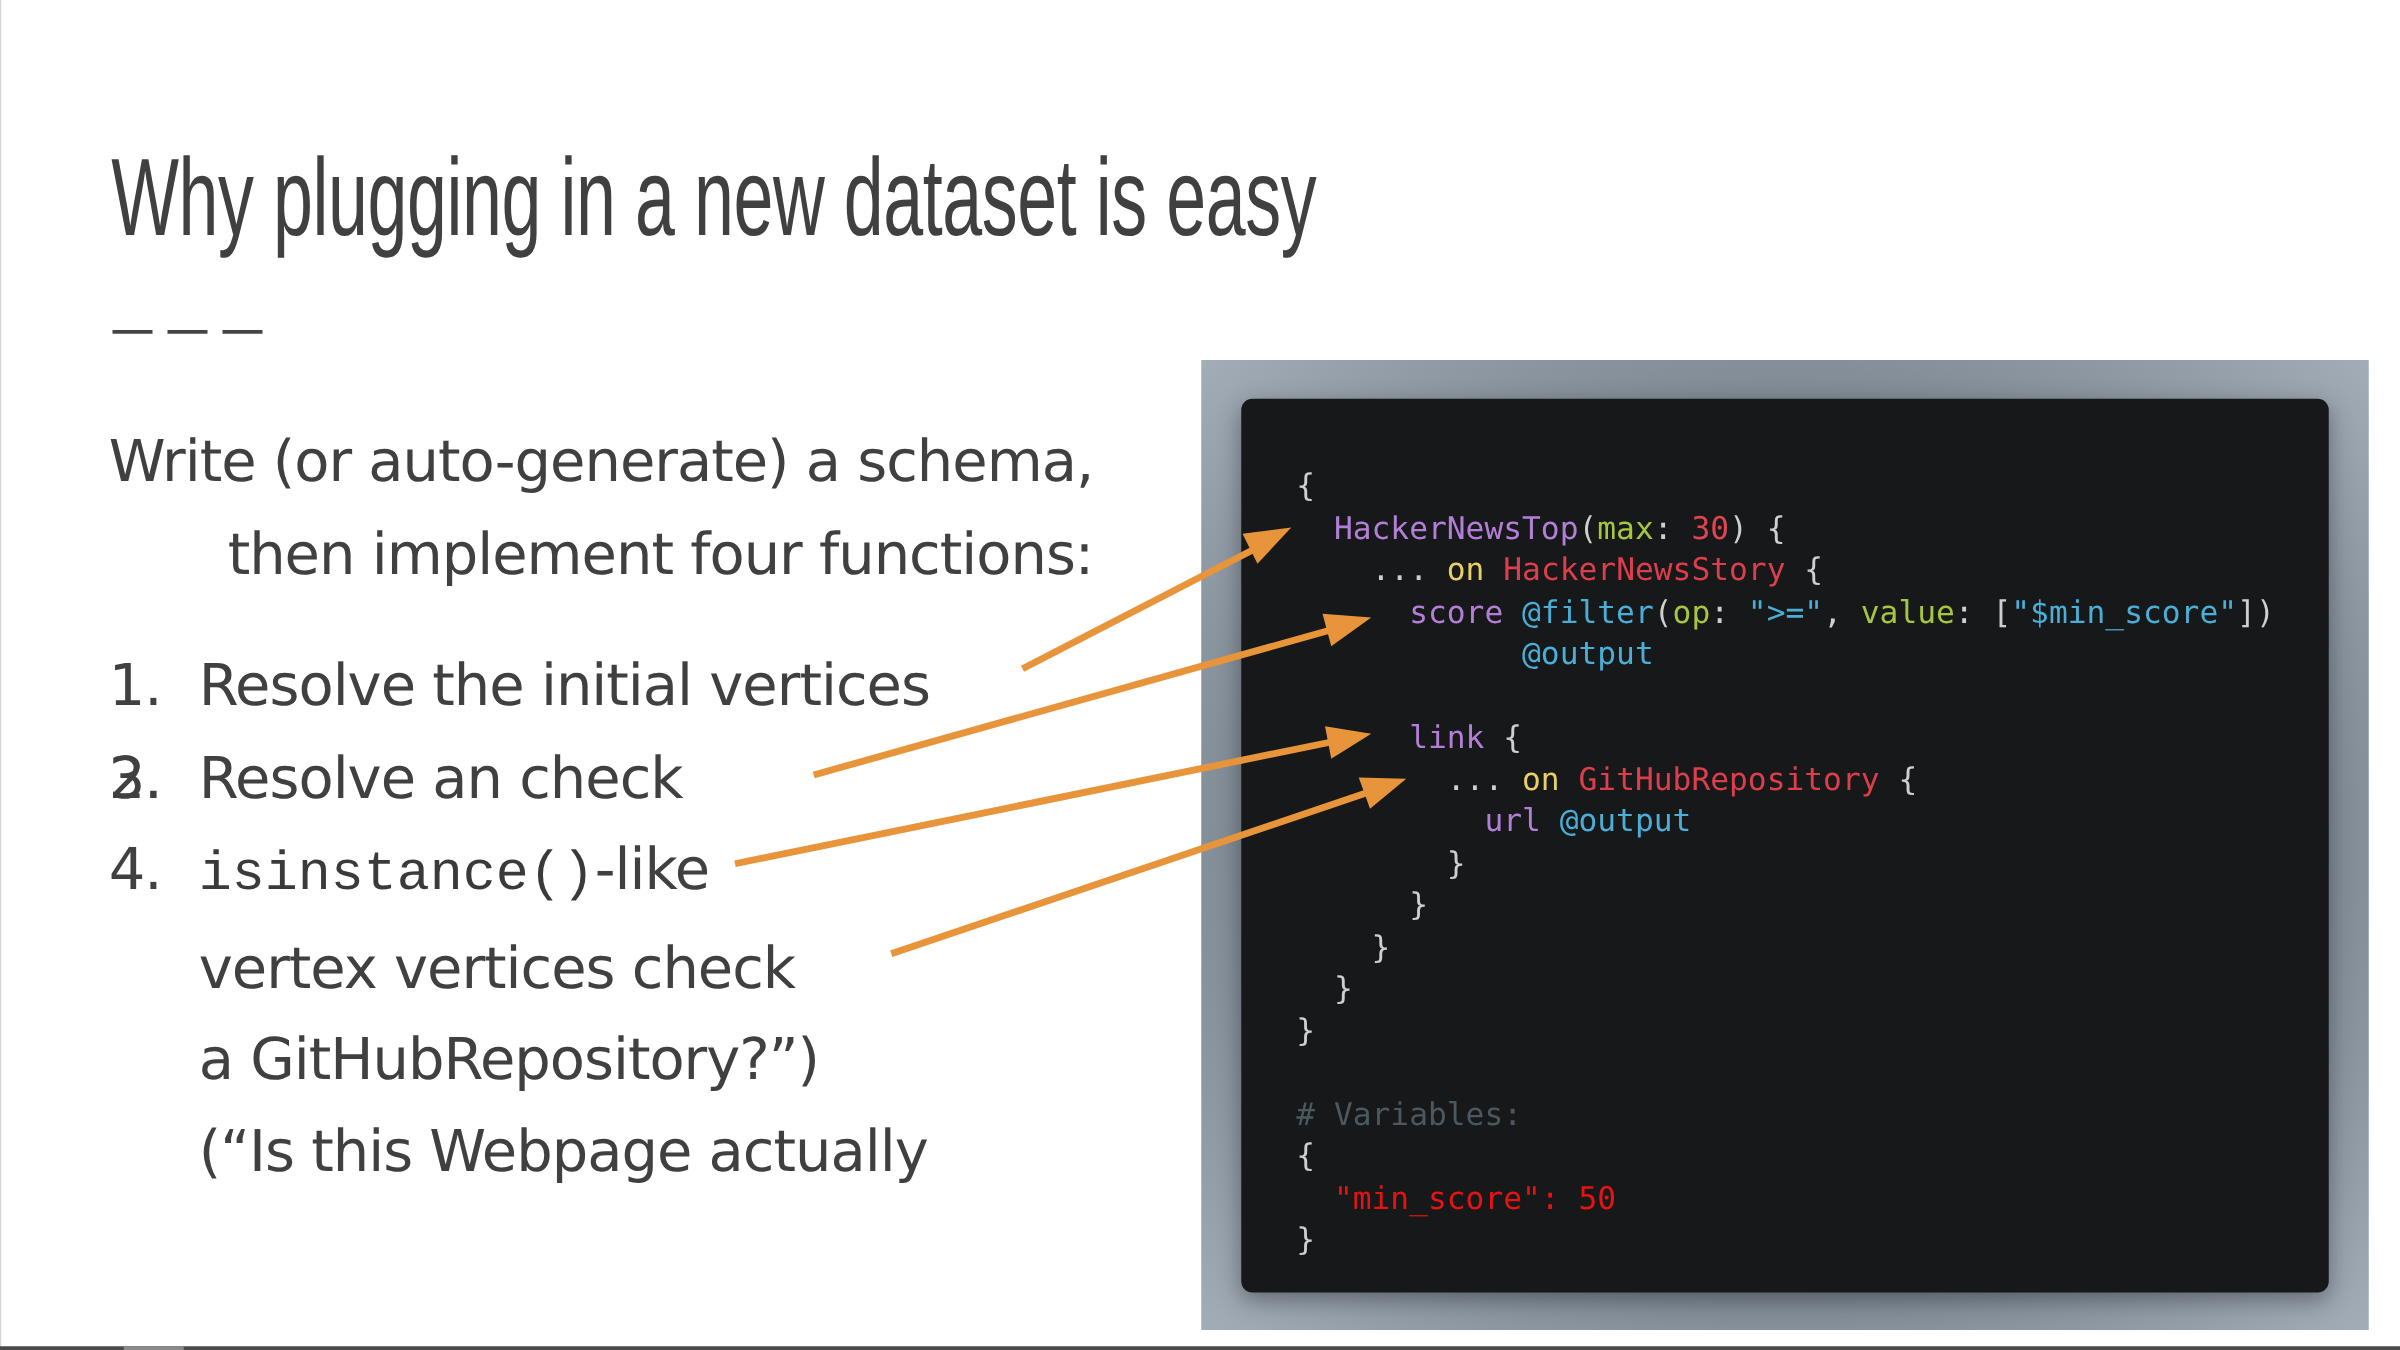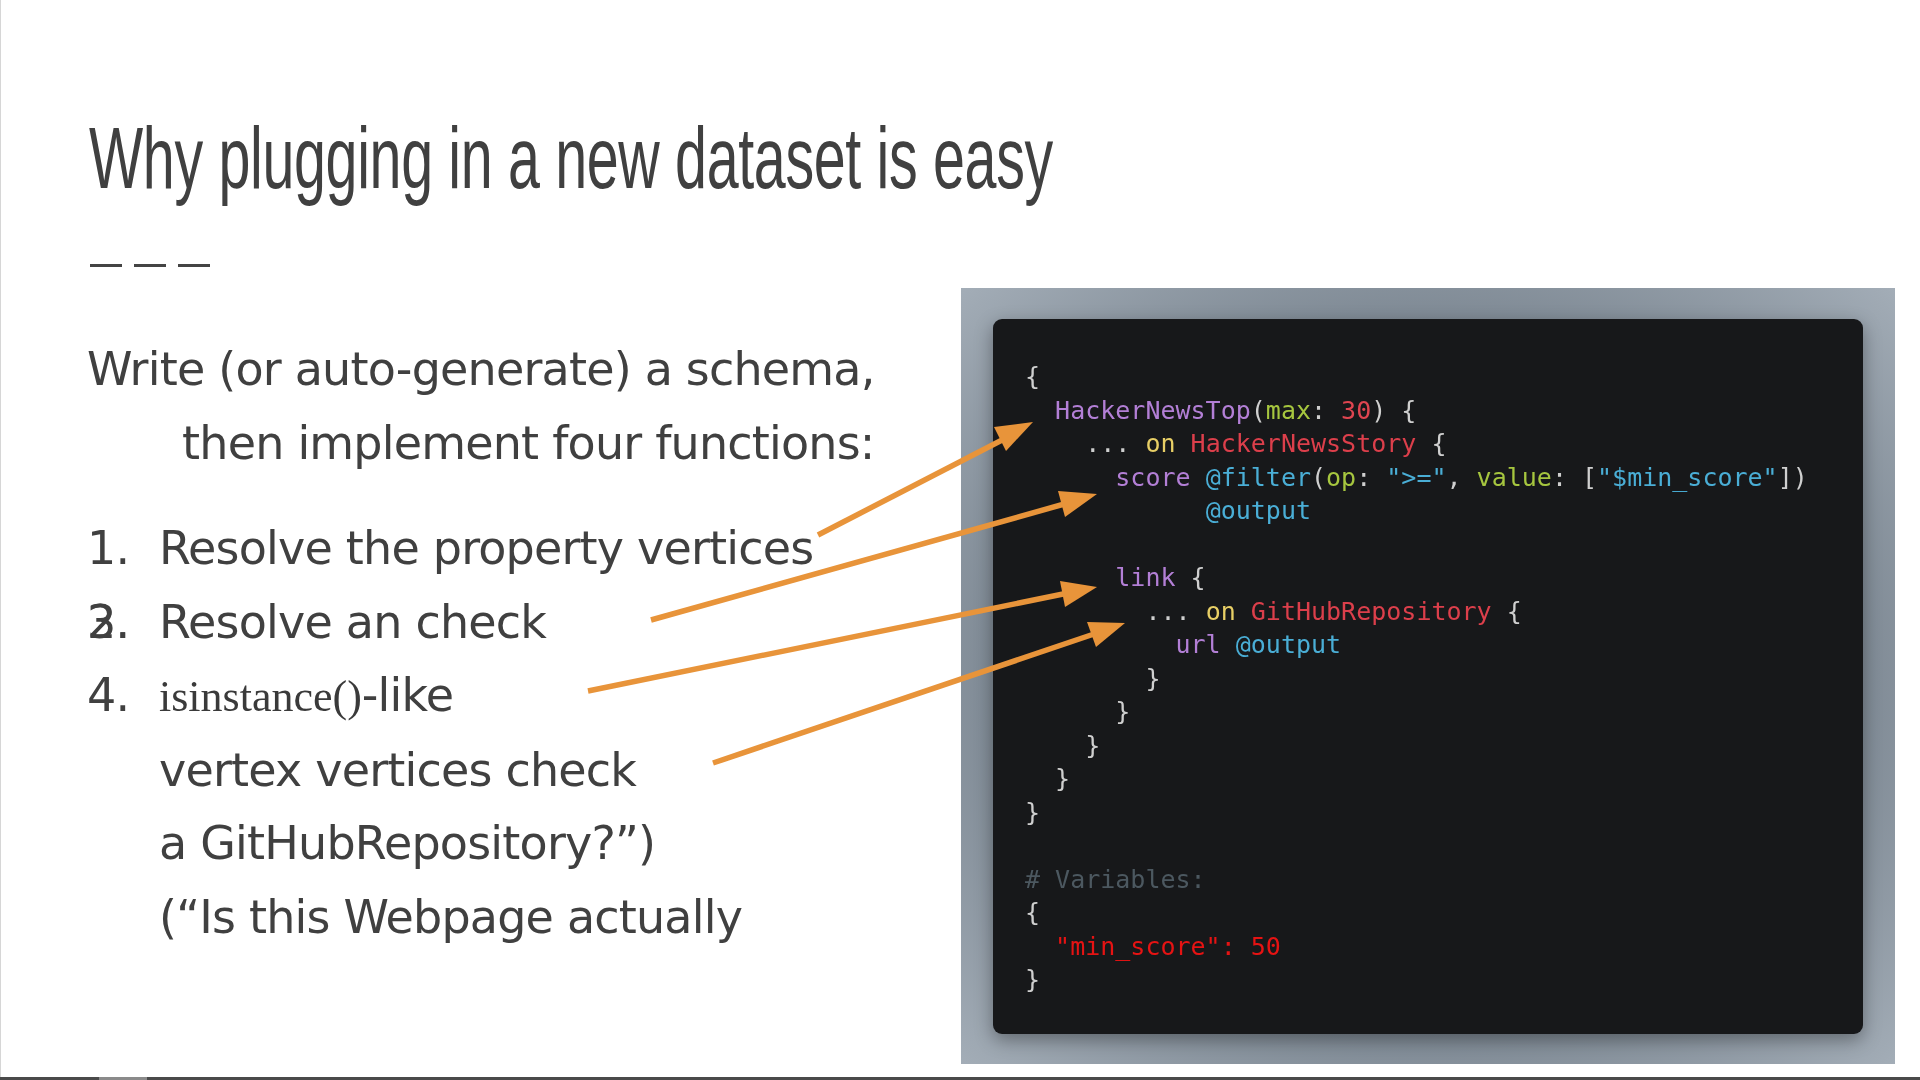--- a/index.html
+++ b/index.html
@@ -24,33 +24,33 @@
 
   .intro {
     position: absolute; left: 87px; top: 332px;
     font-family: "DejaVu Sans", sans-serif; font-size: 46px; line-height: 74px; color: #404040;
     letter-spacing: -0.8px; white-space: nowrap; text-align: right;
   }
   .list { position: absolute; left: 87px; top: 512px; margin: 0; padding: 0; list-style: none;
     font-family: "DejaVu Sans", sans-serif; font-size: 46px; line-height: 73.5px; color: #404040; letter-spacing: -0.8px; }
   .list li { position: relative; padding-left: 72px; white-space: nowrap; }
   .list .num { position: absolute; left: 0; top: 0; }
-  .list .mono { font-family: Liberation Serif, serif; font-size: 44px; letter-spacing: 0; color: #3a3a3a; }
+  .list .mono { font-family: Liberation Mono, monospace; font-size: 44px; letter-spacing: 0; color: #3a3a3a; }
 
   .code-frame {
     position: absolute; left: 961px; top: 288px; width: 934px; height: 776px;
     background: radial-gradient(ellipse at 50% 50%, #5d6873 0%, #7a8590 60%, #a3adb7 100%);
   }
   .code-panel {
     position: absolute; left: 32px; top: 31px; width: 870px; height: 715px;
     background: #17181a; border-radius: 9px;
     box-shadow: 0 6px 18px rgba(0,0,0,0.35);
   }
   .code {
-    position: absolute; left: 32px; top: 41px; margin: 0;
+    position: absolute; left: 32px; top: 41px; margin: 12px;
     font-family: "DejaVu Sans Mono", monospace; font-size: 25px; line-height: 33.5px;
     color: #d4d4d4; white-space: pre;
   }
   .c-punc { color: #cfcfcf; }
   .c-field { color: #b37fd6; }
   .c-arg { color: #a6c63f; }
   .c-num { color: #df4550; }
   .c-kw { color: #e8cf66; }
   .c-type { color: #dc3f4b; }
   .c-dir { color: #4aaed6; }
@@ -74,21 +74,21 @@
 </div>
 
 <div class="intro">
   <div>Write (or auto-generate) a schema,</div>
   <div>then implement four functions:</div>
 </div>
 
 <ol class="list">
   <li>
     <span class="num">1.</span>
-    <span>Resolve the property vertices</span>
+    <span>Resolve the initial vertices</span>
   </li>
   <li>
     <span class="num">2.</span>
   </li>
   <li>
     <span class="num">3.</span>
     <span>Resolve an check</span>
   </li>
   <li>
     <span class="num">4.</span>

